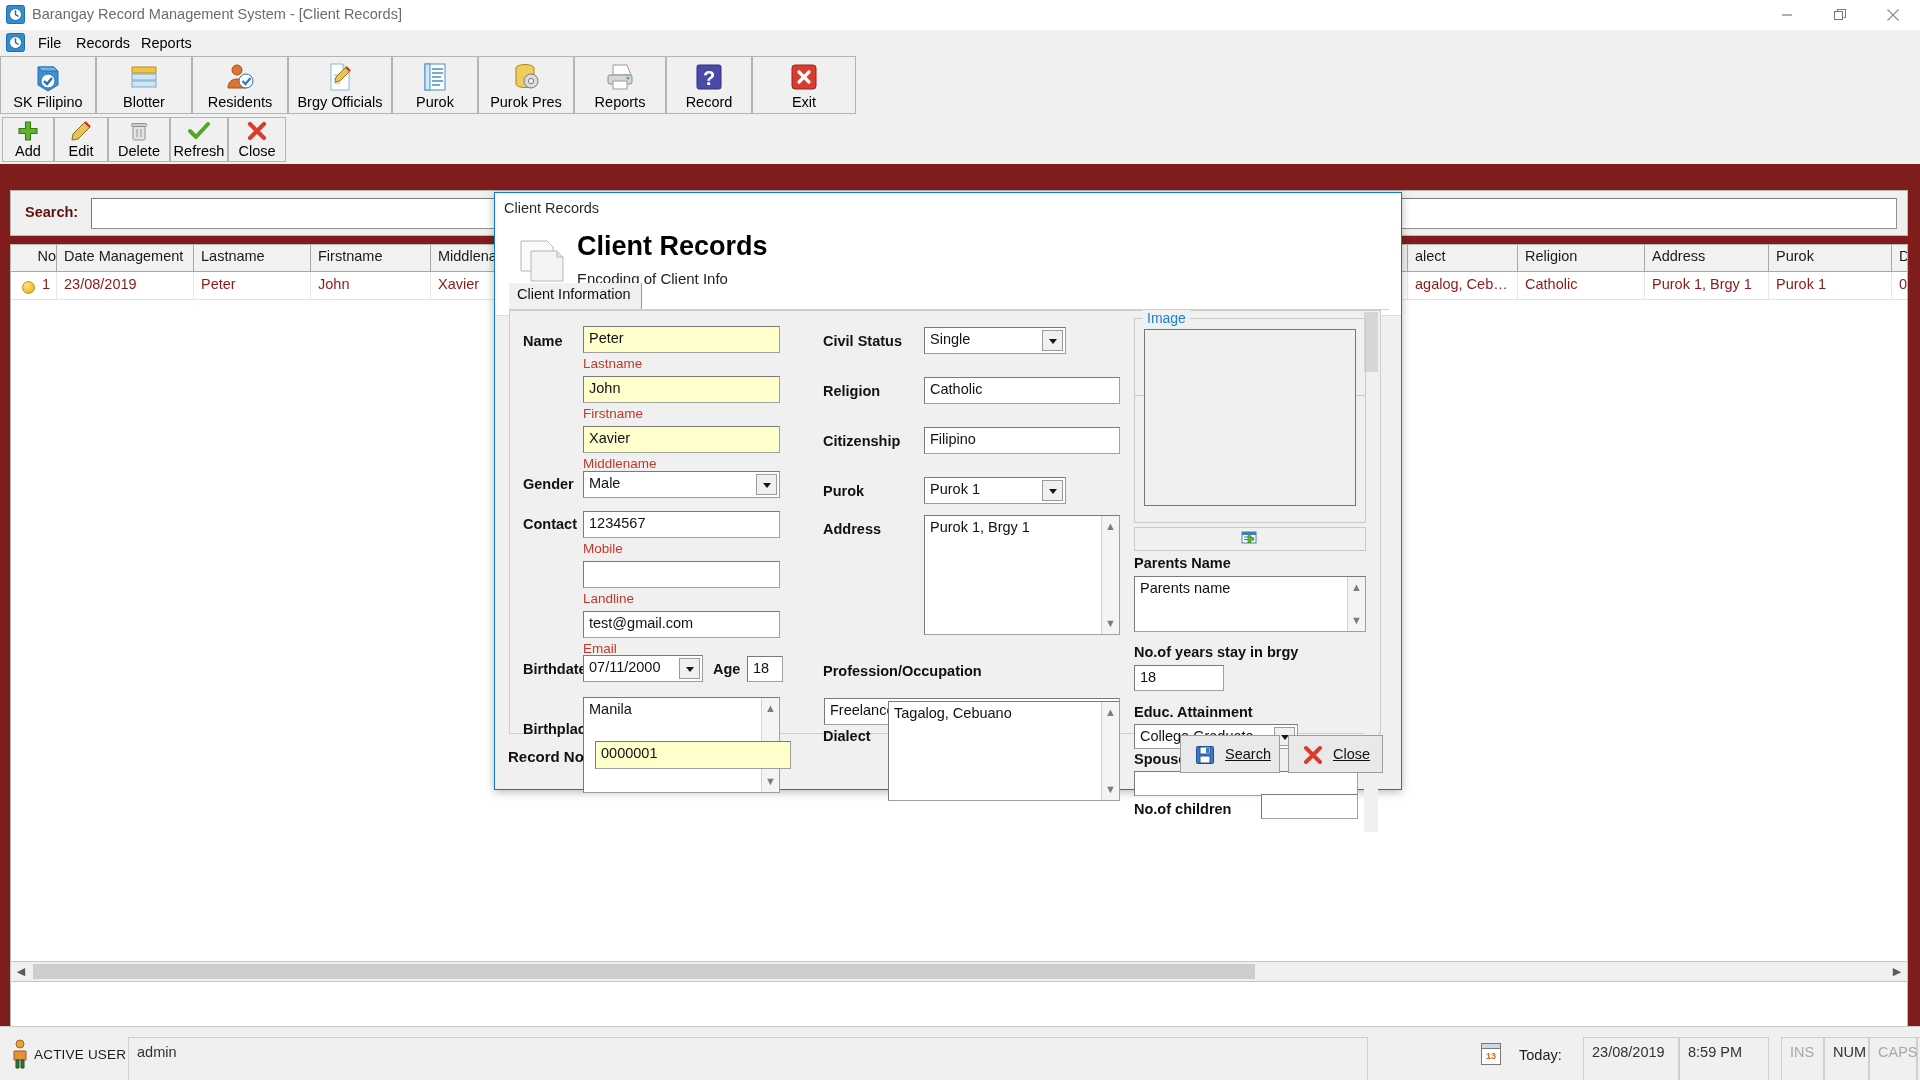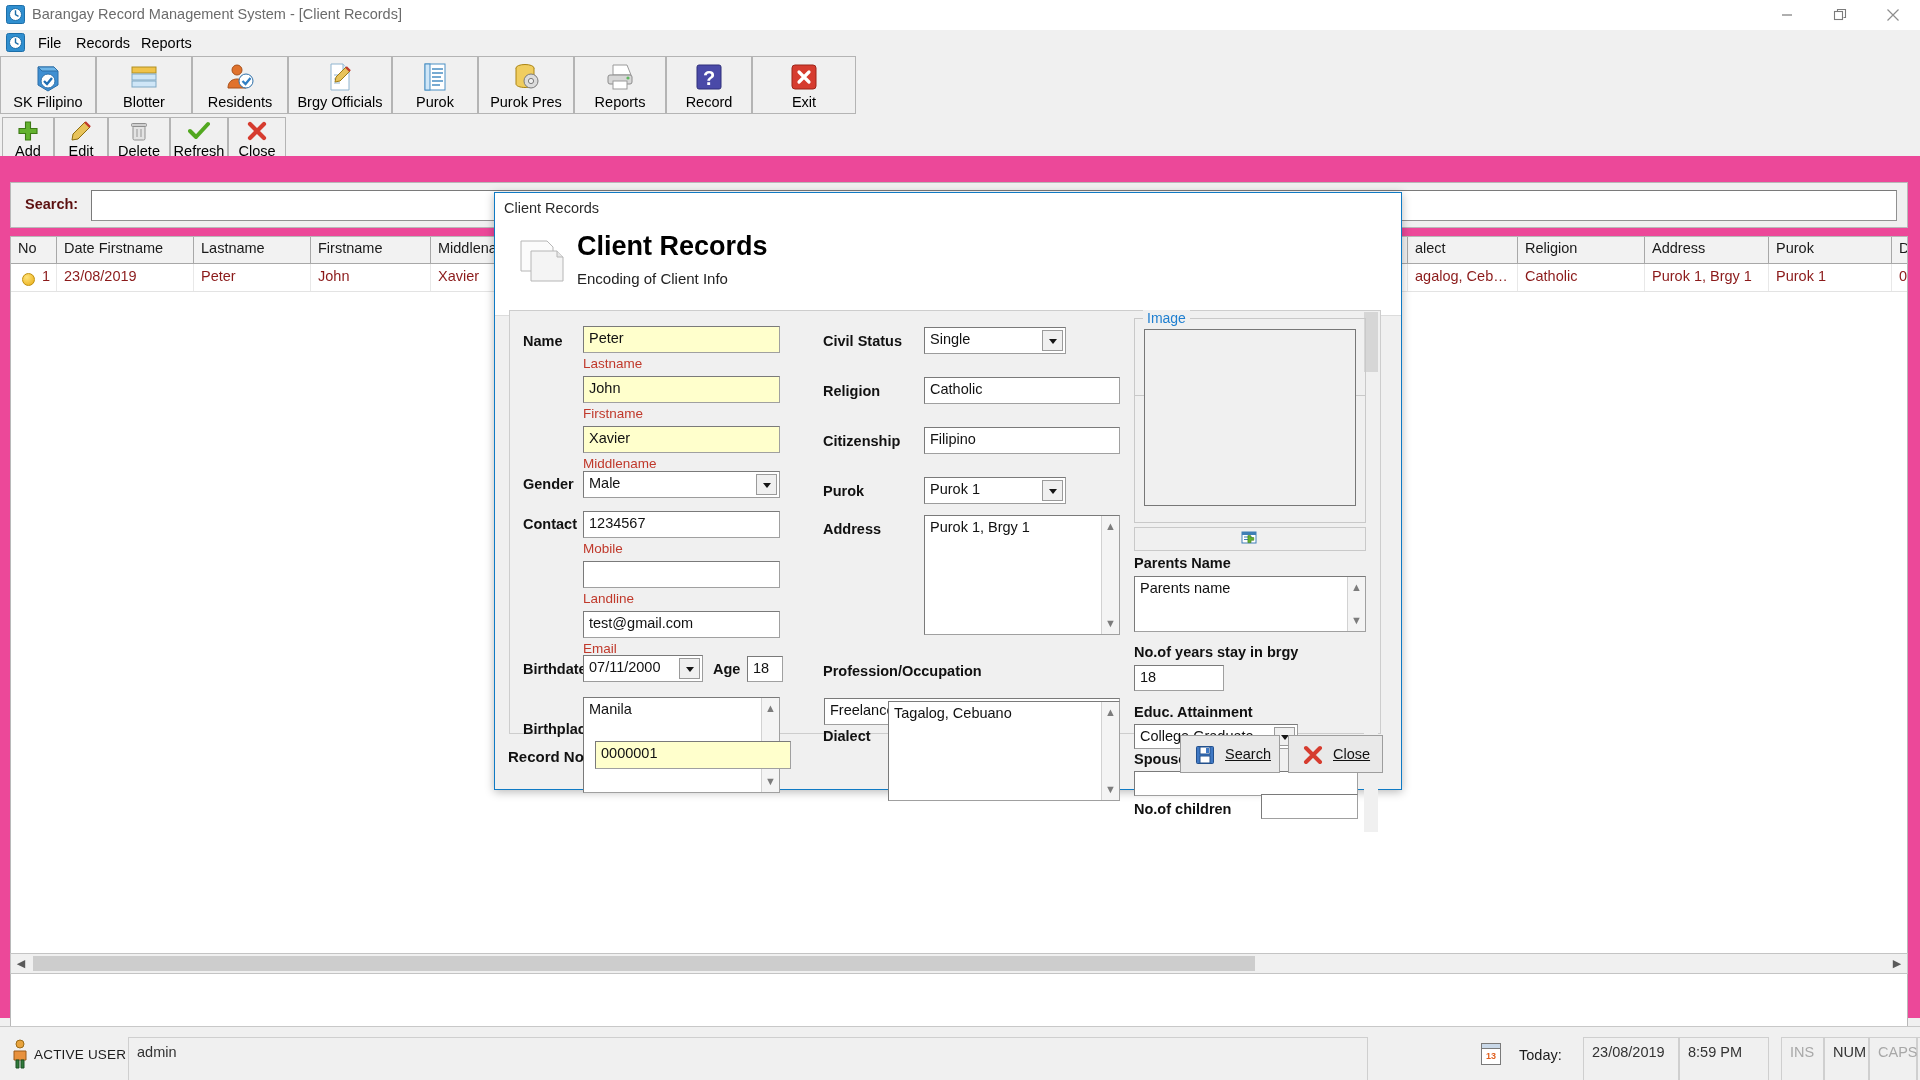--- a/index.html
+++ b/index.html
@@ -38,21 +38,21 @@
 
   
   .toolbar2{position:absolute;left:0;top:116px;width:1920px;height:48px;background:#f0f0f0;
     border-bottom:1px solid #c2c2c2;}
   .sbtn{position:absolute;top:1px;height:45px;background:#f0f0f0;border:1px solid #b4b4b4;
     box-sizing:border-box;text-align:center;}
   .sbtn .ic{position:absolute;left:50%;top:2px;transform:translateX(-50%);width:22px;height:22px;}
   .sbtn .lb{position:absolute;left:0;right:0;bottom:2px;font-size:14.5px;color:#000;}
 
   
-  .client{position:absolute;left:0;top:156px;width:1920px;height:862px;background:#ec4899;}
+  .client{position:absolute;left:0;top:164px;width:1920px;height:862px;background:#7f1d1d;}
 
   
   .searchpanel{position:absolute;left:10px;top:26px;width:1898px;height:46px;
     background:#f0f0f0;border:1px solid #b8b8b8;box-sizing:border-box;}
   .searchlabel{position:absolute;left:14px;top:13px;font-size:14.5px;font-weight:bold;color:#5c1010;}
   .searchbox{position:absolute;left:80px;top:7px;width:1806px;height:31px;background:#fff;
     border:1px solid #919191;border-top-color:#7a7a7a;border-left-color:#7a7a7a;box-sizing:border-box;}
 
   
   .grid{position:absolute;left:10px;top:80px;width:1898px;height:930px;background:#fff;
@@ -336,22 +336,22 @@
 
   <div class="client">
 
     <div class="searchpanel">
       <span class="searchlabel">Search:</span>
       <input class="searchbox" type="text" value="" placeholder="" style="">
     </div>
 
     <div class="grid">
       <div class="gridhead">
-        <div class="gh" style="left:0;width:46px;">No</div>
-        <div class="gh" style="left:46px;width:137px;">Date Firstname</div>
+        <div class="gh" style="left:0;width:46px;text-align:right;">No</div>
+        <div class="gh" style="left:46px;width:137px;">Date Management</div>
         <div class="gh" style="left:183px;width:117px;">Lastname</div>
         <div class="gh" style="left:300px;width:120px;">Firstname</div>
         <div class="gh" style="left:420px;width:977px;">Middlenam</div>
         <div class="gh" style="left:1397px;width:110px;">alect</div>
         <div class="gh" style="left:1507px;width:127px;">Religion</div>
         <div class="gh" style="left:1634px;width:124px;">Address</div>
         <div class="gh" style="left:1758px;width:123px;">Purok</div>
         <div class="gh" style="left:1881px;width:120px;">Date o</div>
       </div>
 
@@ -415,20 +415,24 @@
         <svg width="52" height="52" viewBox="0 0 52 52">
           <path d="M4 4h26l6 6v24H4z" fill="#fbfbfb" stroke="#b6b6b6"></path>
           <path d="M14 14h26l6 6v24H14z" fill="#f4f4f4" stroke="#b6b6b6"></path>
           <path d="M40 14v6h6" fill="#e6e6e6" stroke="#b6b6b6"></path>
         </svg>
       </span>
       <span class="btitle">Client Records</span>
       <span class="bsub">Encoding of Client Info</span>
     </div>
 
+    <div class="tabstrip" style="position:absolute;left:14px;top:90px;width:880px;height:27px;">
+      <div class="tabitem" style="left:0;top:0;width:auto;">Client Information</div>
+      <div class="tabline" style="top:26px;"></div>
+    </div>
 
     <div class="innerbox" style="left:14px;top:117px;width:872px;height:424px;">
       <div class="vscroll-panel">
         <div class="vsthumb"></div>
       </div>
     </div>
 
     <span class="lbl" style="left:28px;top:140px;">Name</span>
     <div class="txt yellow" style="left:88px;top:133px;width:197px;height:27px;">Peter</div>
     <span class="lbl-r" style="left:88px;top:163px;">Lastname</span>

